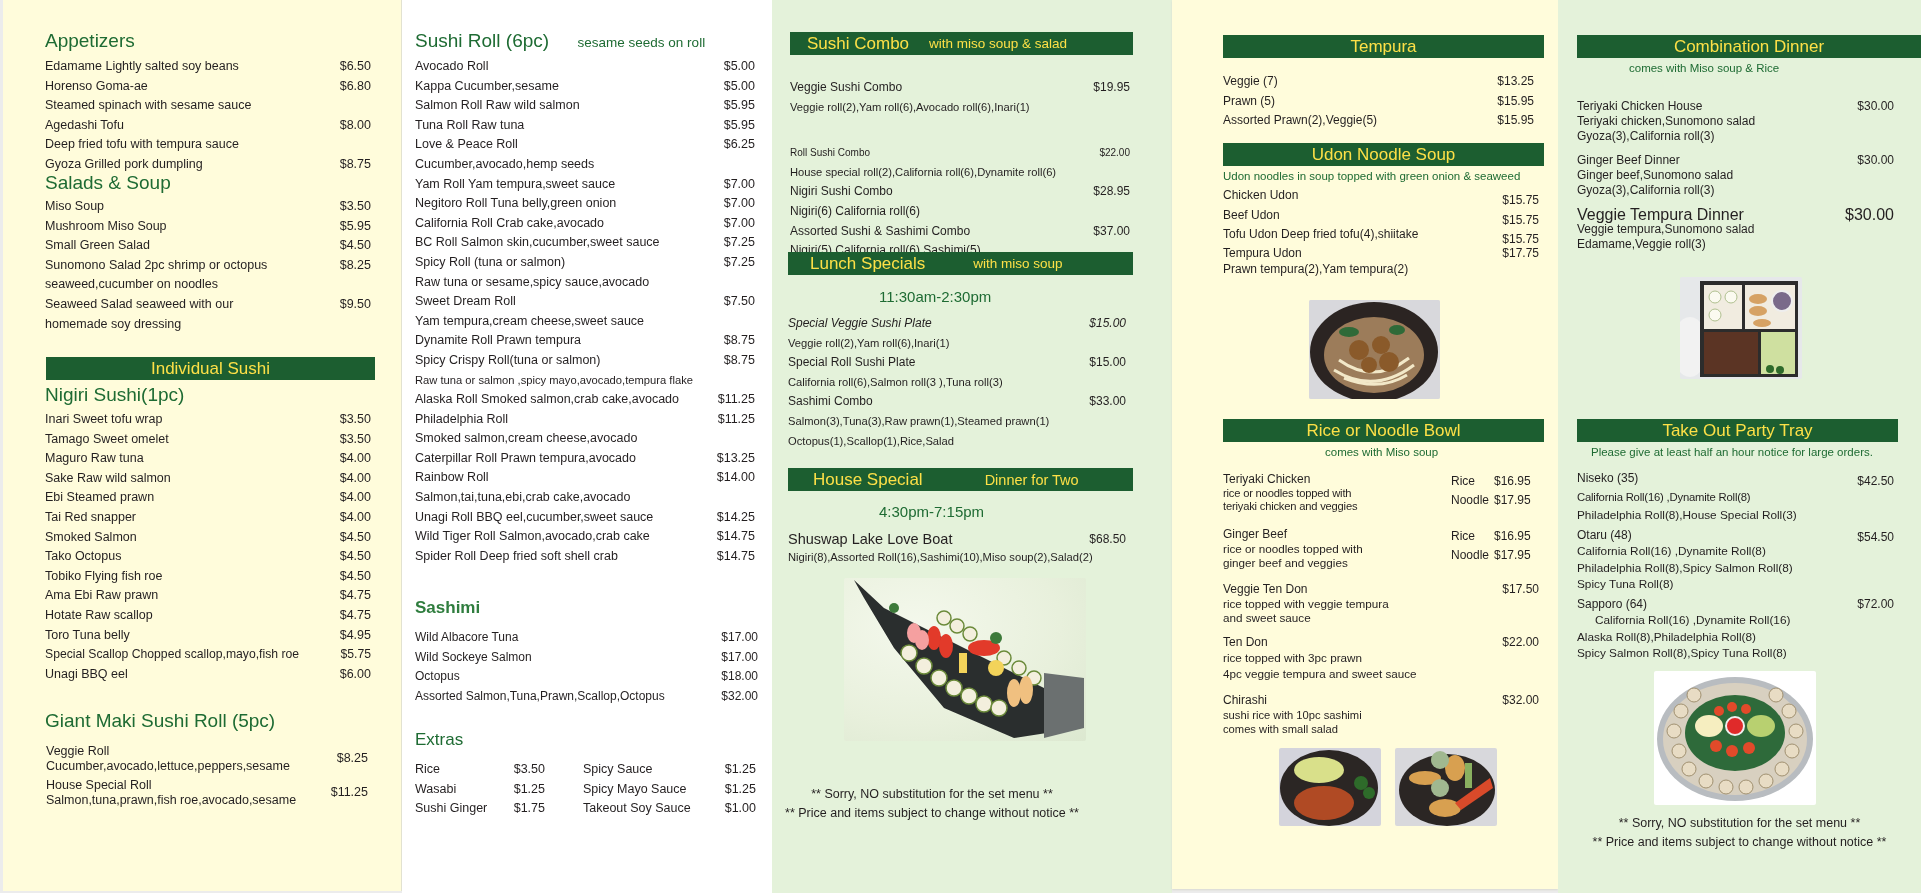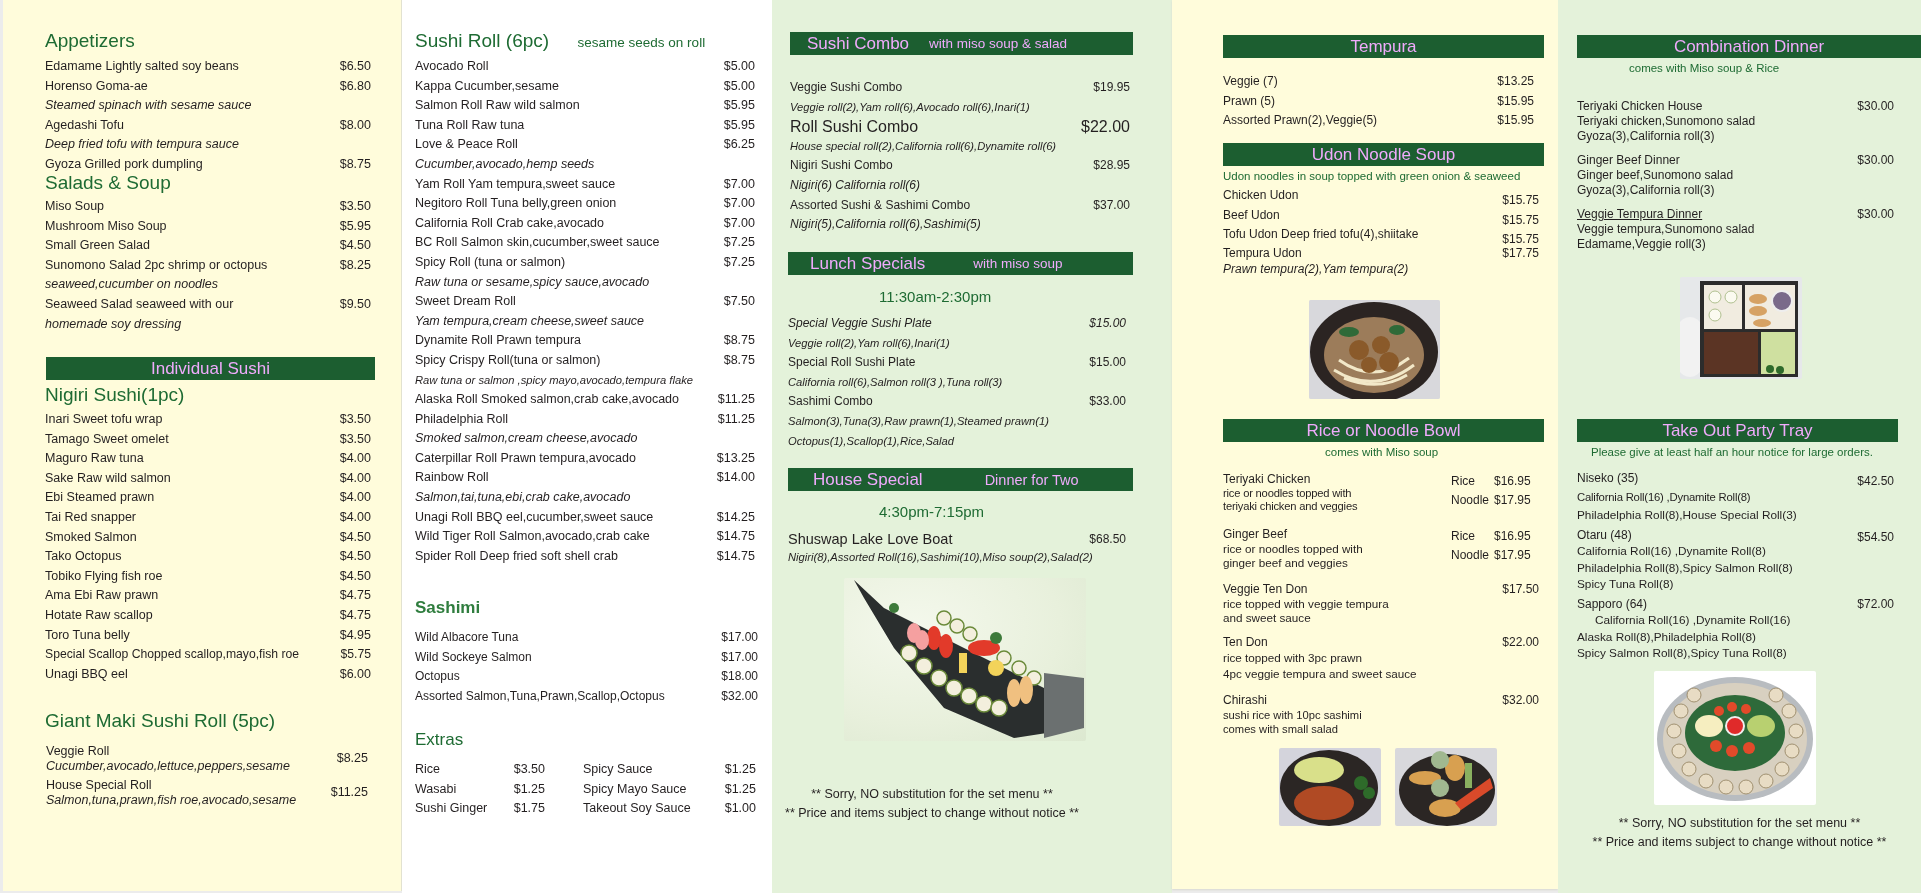--- a/index.html
+++ b/index.html
@@ -8,29 +8,29 @@
   .panel { position: absolute; top: 0; }
   .p1 { left: 3px; width: 399px; height: 891px; background: #fffcdb; border-right: 1px solid #e2e2d0; }
   .p2 { left: 402px; width: 370px; height: 893px; background: #ffffff; }
   .p3 { left: 772px; width: 400px; height: 893px; background: #e4f2da; }
   .p4 { left: 1172px; width: 386px; height: 889px; background: #fffcdb; box-shadow: 0 1px 2px #d8d8d0; }
   .p5 { left: 1558px; width: 363px; height: 893px; background: #e4f2da; }
 
   .abs { position: absolute; }
   .green-h { color: #1e6b33; font-size: 19px; white-space: nowrap; }
   .green-sub { color: #1e6b33; font-size: 12px; white-space: nowrap; }
-  .bar { position: absolute; background: #1c5e30; color: #f0abfc; height: 23px; display: flex; align-items: center; white-space: nowrap; }
+  .bar { position: absolute; background: #1c5e30; color: #fde047; height: 23px; display: flex; align-items: center; white-space: nowrap; }
   .bar .big { font-size: 17px; }
   .bar .small { font-size: 13.5px; }
   .center { justify-content: center; }
 
   .list { position: absolute; }
   .row { position: relative; font-size: 12.5px; line-height: 19.6px; white-space: nowrap; }
   .row .price { position: absolute; right: 0; top: 0; }
-  .desc { font-size: 12.5px; line-height: 19.6px; white-space: nowrap; font-style: italic; }
+  .desc { font-size: 12.5px; line-height: 19.6px; white-space: nowrap; }
   .desc.sm { font-size: 11.2px; }
   .tight .row, .tight .desc { line-height: 15px; }
 
   .photo { position: absolute; border-radius: 2px; overflow: hidden; }
   .note { position: absolute; text-align: center; font-size: 12.5px; line-height: 19px; white-space: nowrap; }
 </style>
 </head>
 <body>
 
 <div class="panel p1">
@@ -141,21 +141,21 @@
 </div>
 
 <div class="panel p3">
   <div class="bar" style="left:18px;top:32px;width:343px;padding-left:17px;">
     <span class="big">Sushi Combo</span>
     <span class="small" style="margin-left:20px;">with miso soup &amp; salad</span>
   </div>
   <div class="list" style="left:18px;top:78px;width:340px;">
     <div class="row" style="font-size:12px;"><span>Veggie Sushi Combo</span><span class="price">$19.95</span></div>
     <div class="desc sm">Veggie roll(2),Yam roll(6),Avocado roll(6),Inari(1)</div>
-    <div class="row" style="font-size:16px;"><span>Roll Sushi Combo</span><span class="price">$22.00</span></div>
+    <div class="row" style="font-size:10px;margin-top:26px;"><span>Roll Sushi Combo</span><span class="price">$22.00</span></div>
     <div class="desc sm">House special roll(2),California roll(6),Dynamite roll(6)</div>
     <div class="row" style="font-size:12px;"><span>Nigiri Sushi Combo</span><span class="price">$28.95</span></div>
     <div class="desc" style="font-size:12px;">Nigiri(6) California roll(6)</div>
     <div class="row" style="font-size:12px;"><span>Assorted Sushi &amp; Sashimi Combo</span><span class="price">$37.00</span></div>
     <div class="desc" style="font-size:12px;">Nigiri(5),California roll(6),Sashimi(5)</div>
   </div>
 
   <div class="bar" style="left:16px;top:252px;width:345px;padding-left:22px;">
     <span class="big">Lunch Specials</span>
     <span class="small" style="margin-left:48px;">with miso soup</span>
@@ -355,21 +355,21 @@
       <div class="row" style="font-size:12px;line-height:15px;"><span>Teriyaki Chicken House</span><span class="price">$30.00</span></div>
       <div style="font-size:12px;line-height:15px;">Teriyaki chicken,Sunomono salad</div>
       <div style="font-size:12px;line-height:15px;">Gyoza(3),California roll(3)</div>
     </div>
     <div class="abs" style="left:0;top:54px;width:317px;">
       <div class="row" style="font-size:12px;line-height:15px;"><span>Ginger Beef Dinner</span><span class="price">$30.00</span></div>
       <div style="font-size:12px;line-height:15px;">Ginger beef,Sunomono salad</div>
       <div style="font-size:12px;line-height:15px;">Gyoza(3),California roll(3)</div>
     </div>
     <div class="abs" style="left:0;top:108px;width:317px;">
-      <div class="row" style="font-size:12px;line-height:15px;text-decoration:underline;"><span>Veggie Tempura Dinner</span><span class="price">$30.00</span></div>
+      <div class="row" style="font-size:16px;line-height:15px;"><span>Veggie Tempura Dinner</span><span class="price">$30.00</span></div>
       <div style="font-size:12px;line-height:15px;">Veggie tempura,Sunomono salad</div>
       <div style="font-size:12px;line-height:15px;">Edamame,Veggie roll(3)</div>
     </div>
   </div>
 
   <div class="photo" style="left:122px;top:277px;width:122px;height:102px;">
     <svg width="122" height="102" viewBox="0 0 122 102">
       <rect width="122" height="102" fill="#e6e8ea"></rect>
       <ellipse cx="10" cy="70" rx="18" ry="30" fill="#f2f2f2"></ellipse>
       <rect x="20" y="4" width="98" height="96" fill="#2c2c2c"></rect>

